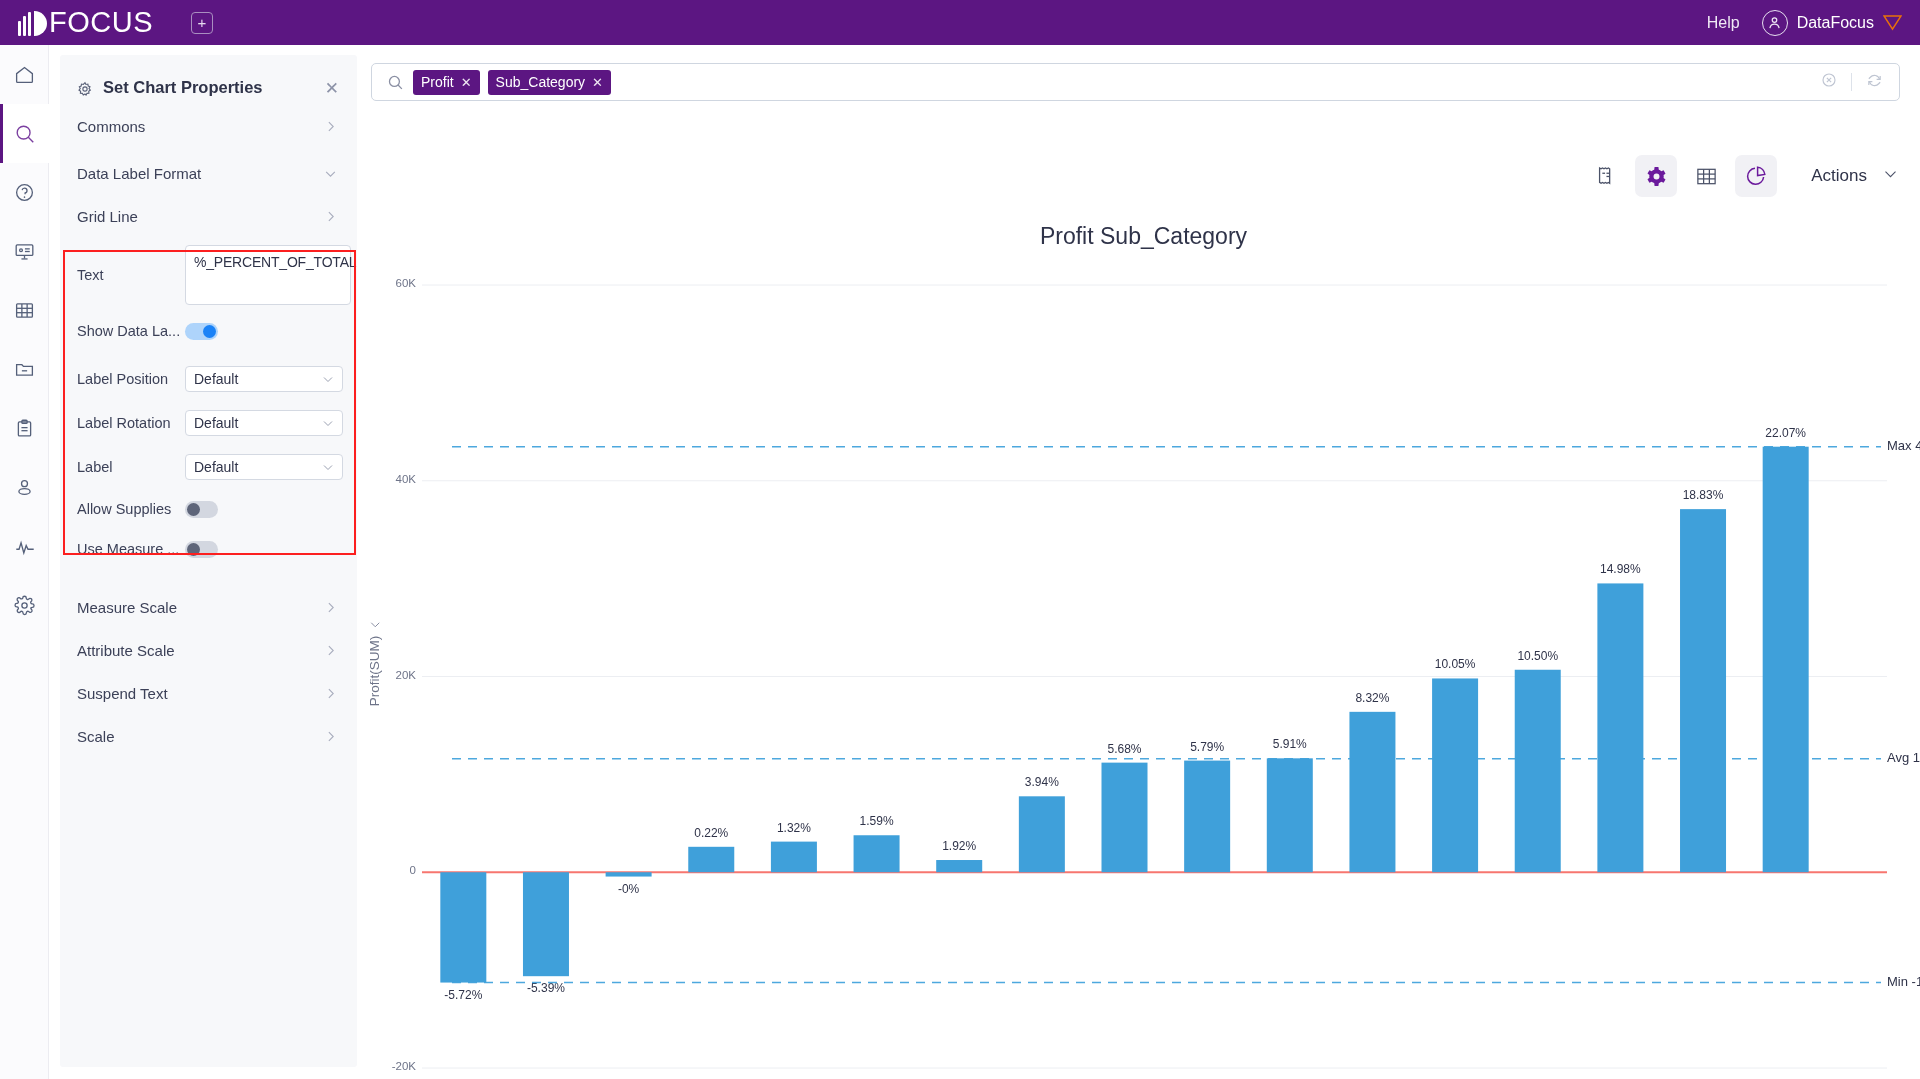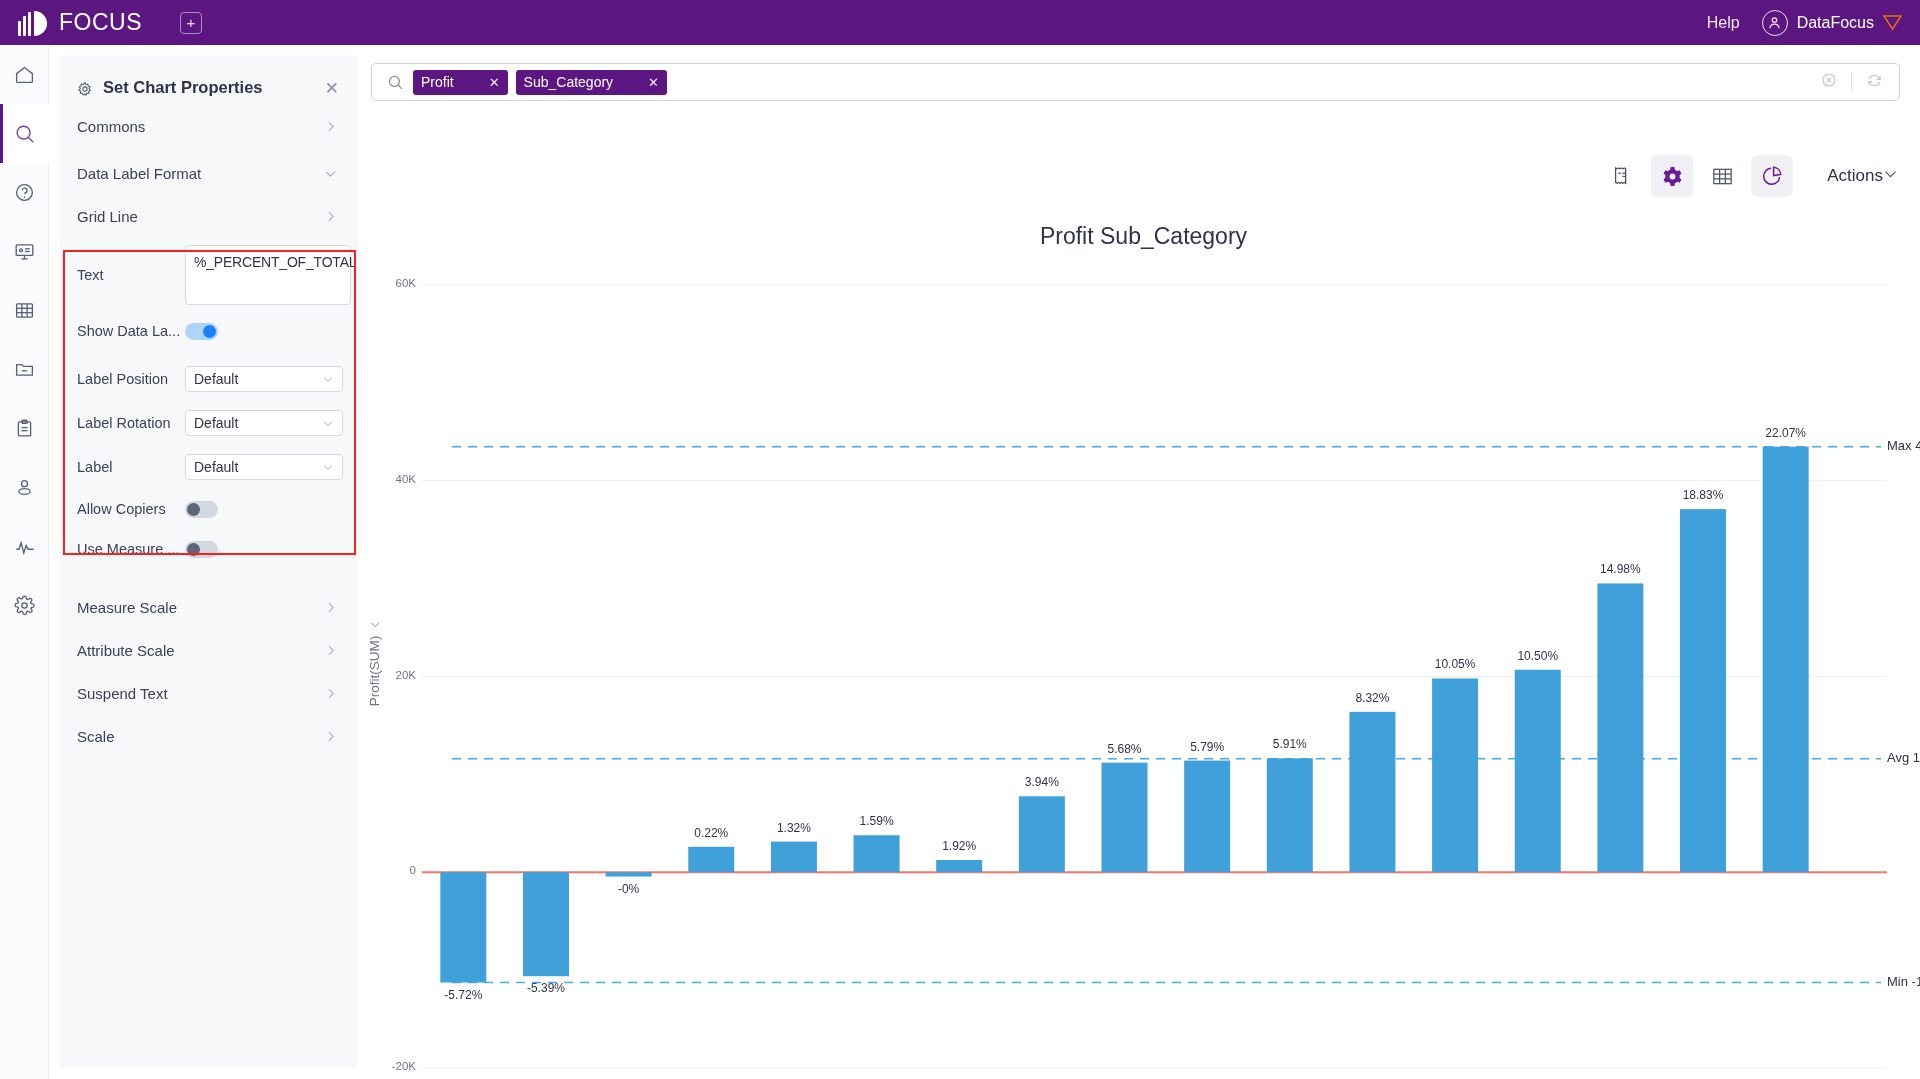--- a/index.html
+++ b/index.html
@@ -17,21 +17,21 @@
     background:#5c1682; display:flex; align-items:center;
   }
   .brand{ display:flex; align-items:center; margin-left:18px; }
   .brand-mark{ display:flex; align-items:flex-end; height:26px; }
   .brand-mark i{ display:block; width:3px; background:#fff; margin-right:2px; border-radius:1px;}
   .brand-mark i.b1{height:15px;} .brand-mark i.b2{height:20px;} .brand-mark i.b3{height:24px;}
   .brand-mark .halfdisc{
     width:13px;height:25px;background:#fff;border-radius:0 13px 13px 0; margin-left:1px;
   }
   .brand-text{
-    color:#fff; font-size:23px; letter-spacing:.5px; margin-left:12px; font-weight:400;
+    color:#fff; font-size:29px; letter-spacing:.5px; margin-left:2px; font-weight:400;
   }
   .addtab{
     margin-left:38px; width:22px; height:22px; border:1px solid #a98ec0; border-radius:4px;
     color:#e6dcef; display:flex; align-items:center; justify-content:center; font-size:15px; line-height:1;
     cursor:pointer;
   }
   .topright{ margin-left:auto; display:flex; align-items:center; margin-right:18px; gap:22px;}
   .help{ color:#f0eaf5; font-size:16px; cursor:pointer;}
   .userbox{ display:flex; align-items:center; gap:9px; cursor:pointer;}
   .avatar-circ{
@@ -108,35 +108,35 @@
   .main{
     position:absolute; left:367px; top:45px; width:1553px; height:1034px; background:#fff;
   }
   .searchbar{
     position:absolute; left:4px; top:18px; width:1529px; height:38px;
     border:1px solid #cfd6e0; border-radius:5px; display:flex; align-items:center; padding:0 10px;
   }
   .search-ico{ margin:0 9px 0 5px; display:flex;}
   .chip{
     height:25px; background:#5c1682; color:#fff; border-radius:3px;
-    display:flex; align-items:center; padding:0 8px; font-size:14px; margin-right:8px; cursor:pointer;gap:28px;
+    display:flex; align-items:center; padding:0 8px; font-size:14px; margin-right:8px; cursor:pointer;
   }
   .chip .x{ margin-left:7px; font-size:13px; opacity:.9;}
   .search-right{ margin-left:auto; display:flex; align-items:center; gap:14px; padding-right:6px;}
   .divider-v{ width:1px; height:18px; background:#dde2ea;}
 
   .chart-toolbar{
     position:absolute; right:22px; top:110px; display:flex; align-items:center; gap:8px;
   }
   .tbtn{
     width:42px;height:42px;border-radius:7px;display:flex;align-items:center;justify-content:center;cursor:pointer;
   }
   .tbtn.sel{ background:#f1f1f5;}
   .actions{
-    display:flex;align-items:center;gap:0;margin-left:26px;font-size:17px;color:#2f3349;cursor:pointer;
+    display:flex;align-items:center;gap:16px;margin-left:26px;font-size:17px;color:#2f3349;cursor:pointer;
   }
 
   .chart-title{
     position:absolute; left:0; right:0; top:178px; text-align:center; font-size:23px; color:#2f3349;
     font-weight:400;
   }
 
   
   .plot{ position:absolute; left:0; top:0; width:1553px; height:1034px; }
   .ytick{ position:absolute; font-size:11.5px; color:#6e7489; text-align:right; }
@@ -331,21 +331,21 @@
       <span>Default</span>
       <span class="chev">
         <svg width="12" height="12" viewBox="0 0 24 24" fill="none" stroke="#9aa0b1" stroke-width="2">
             <polyline points="4 9 12 17 20 9"></polyline>
           </svg>
       </span>
     </div>
   </div>
 
   <div class="field-row" style="margin-top:4px;">
-    <div class="field-label">Allow Copiers</div>
+    <div class="field-label">Allow Supplies</div>
     <div class="toggle off">
         <span class="knob"></span>
       </div>
   </div>
 
   <div class="field-row" style="margin-top:2px;">
     <div class="field-label">Use Measure ...</div>
     <div class="toggle off">
         <span class="knob"></span>
       </div>

